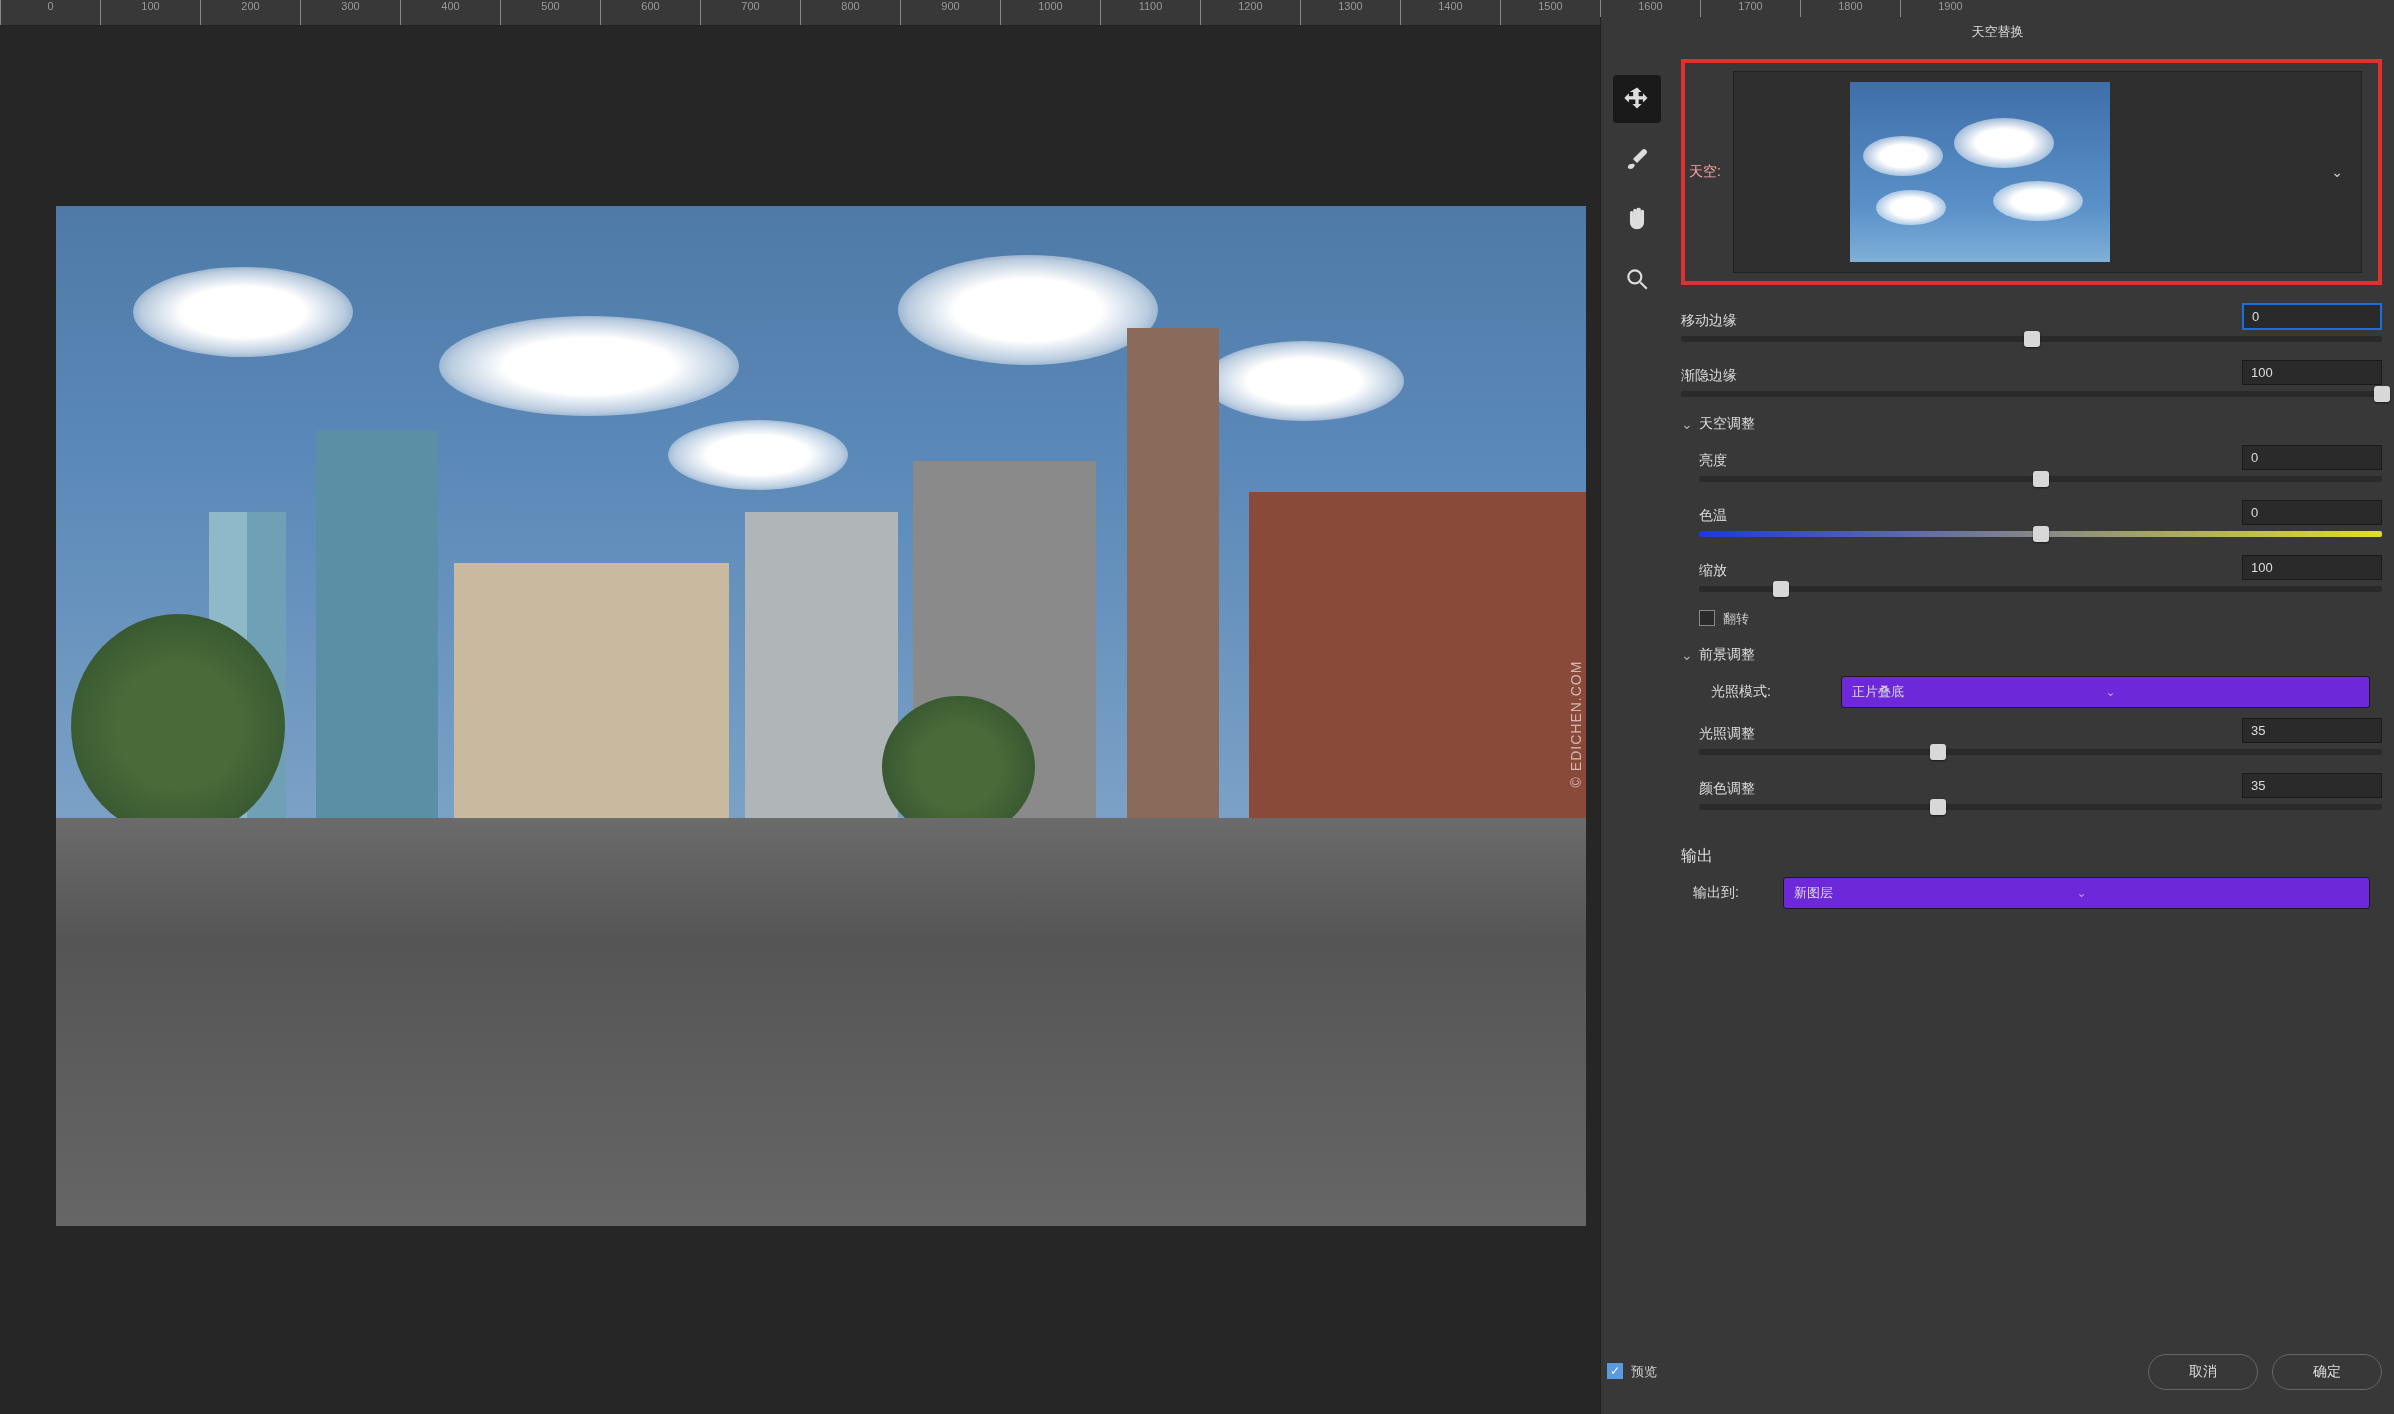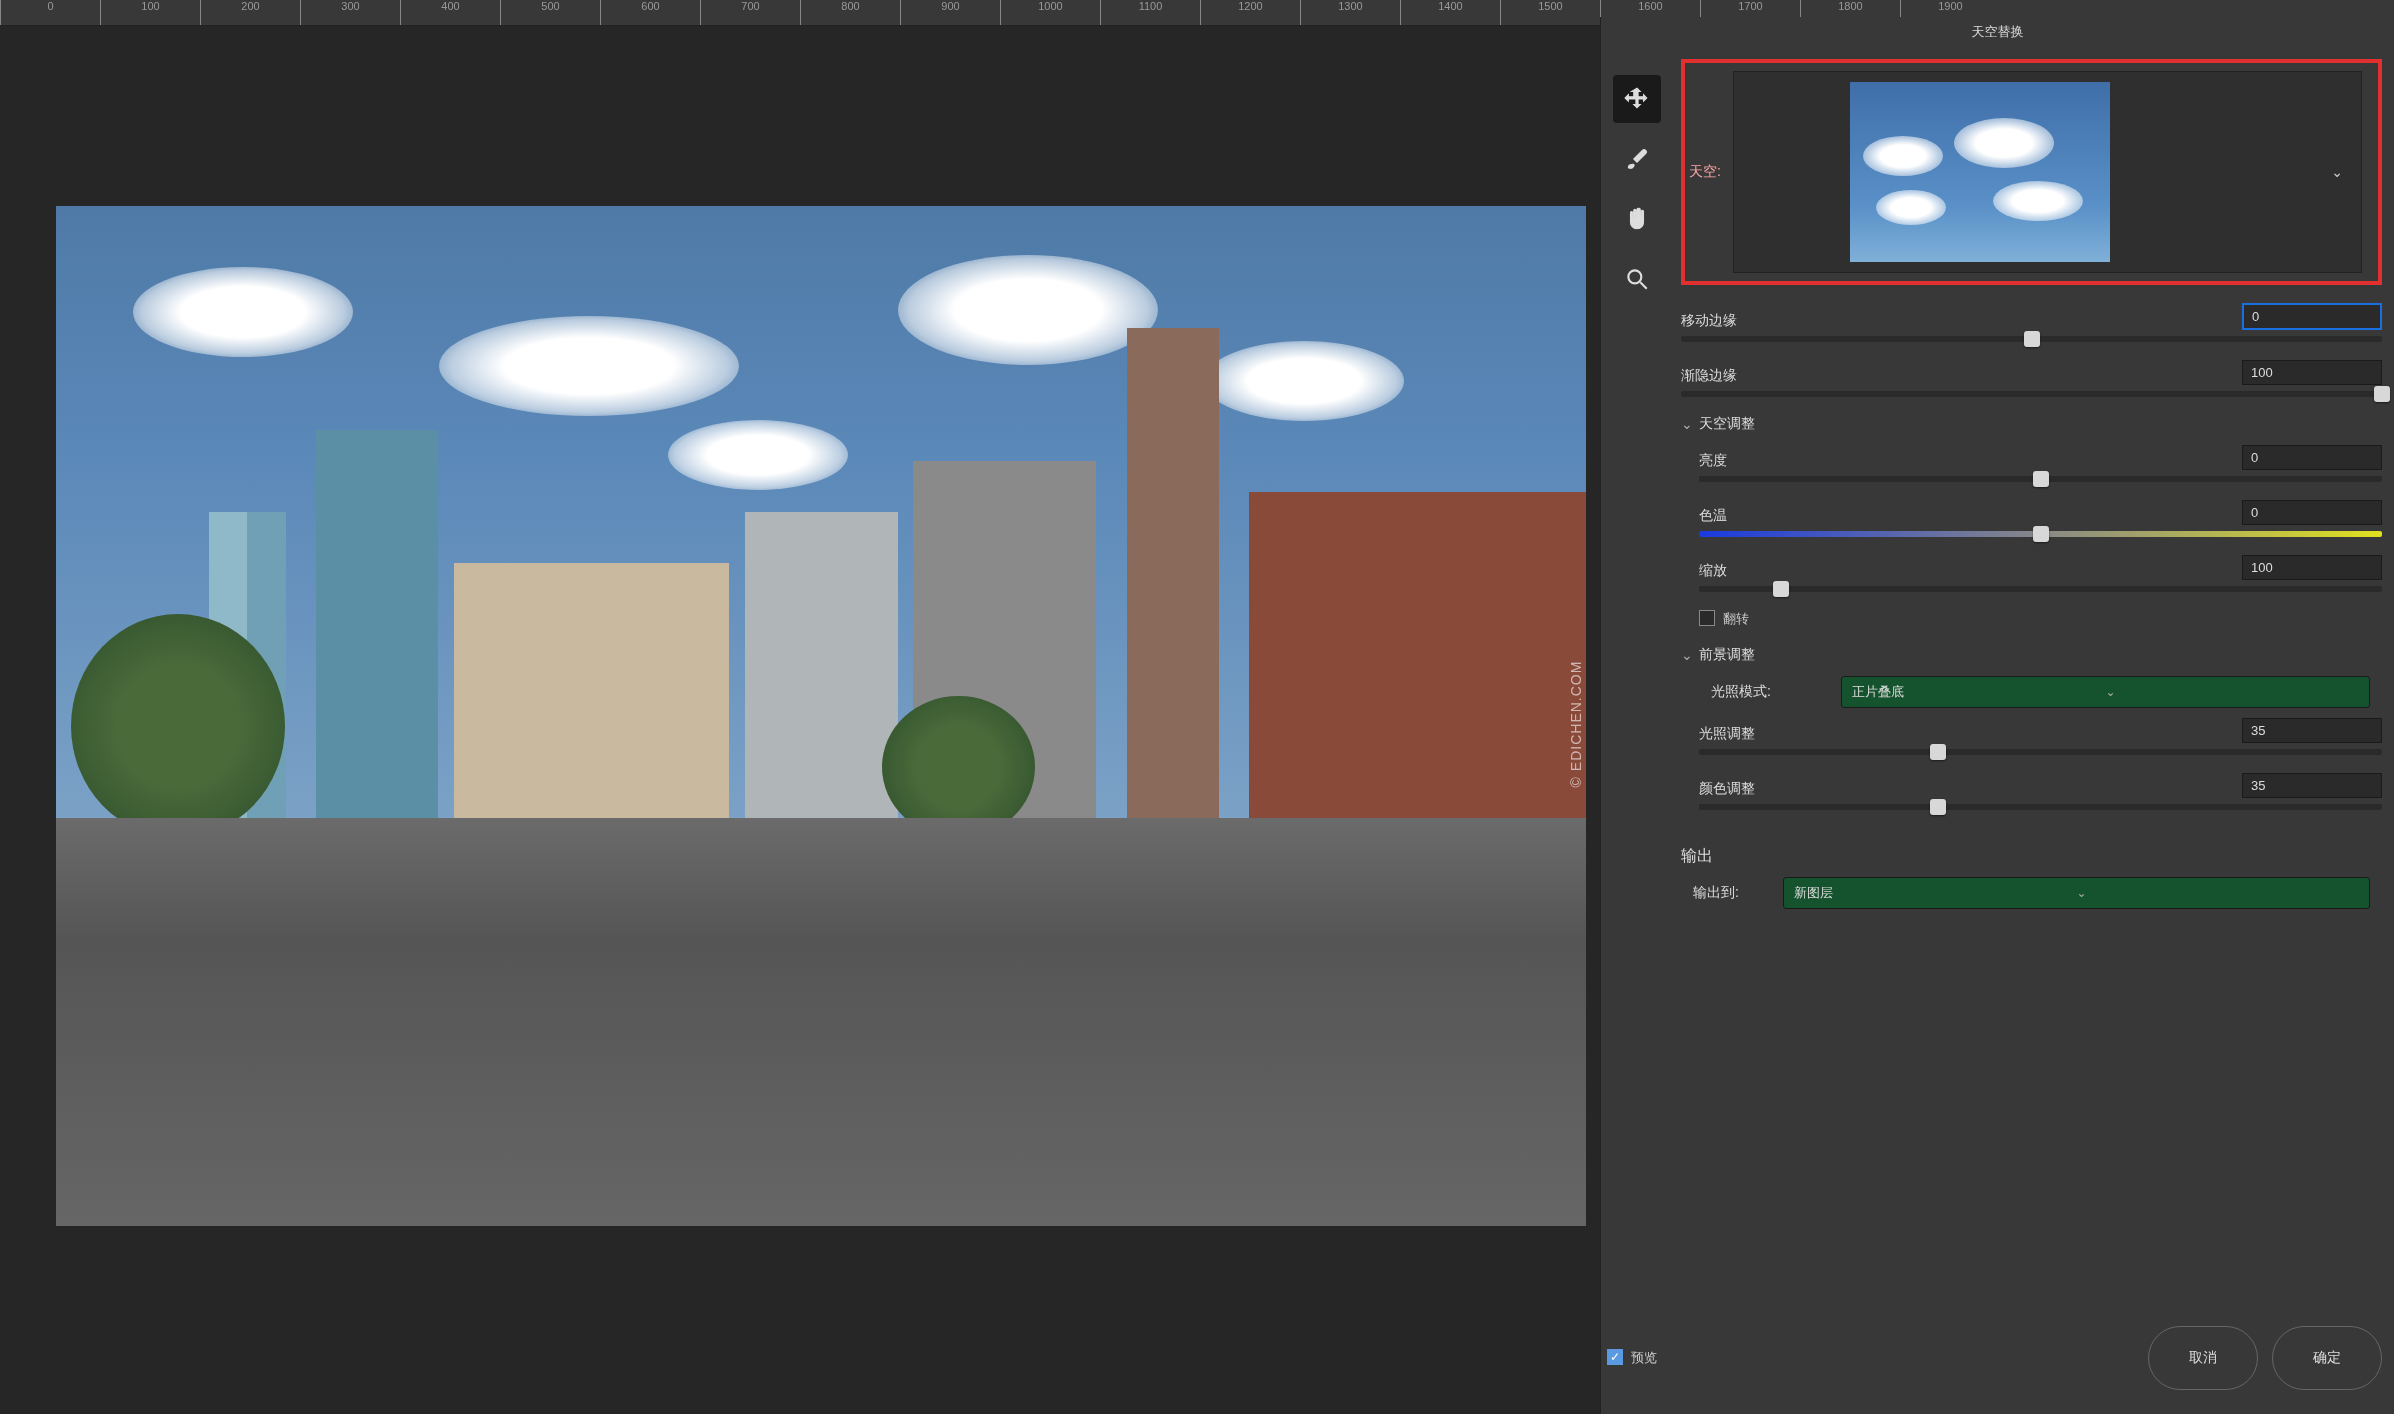--- a/index.html
+++ b/index.html
@@ -63,30 +63,30 @@
   .section-head .caret{width:12px;display:inline-block;margin-right:6px;color:#aaa;}
   .indent{padding-left:18px;}
 
   .checkbox-row{display:flex;align-items:flex-start;margin:10px 0;}
   .checkbox-box{width:16px;height:16px;border:1px solid #888;background:#2a2a2a;margin-right:8px;display:flex;align-items:center;justify-content:center;cursor:pointer;}
   .checkbox-box.checked{background:#5a9ae0;border-color:#5a9ae0;}
   .checkbox-box.checked::after{content:"✓";color:#fff;font-size:12px;line-height:1;}
 
   .select-row{display:flex;align-items:center;margin:10px 12px;}
   .select-label{width:130px;font-size:14px;color:#ddd;}
-  .select{flex:1;background:#14532d;border:1px solid #1a1a1a;color:#ddd;padding:6px 10px;display:flex;align-items:center;border-radius:3px;cursor:pointer;}
+  .select{flex:1;background:#6d28d9;border:1px solid #1a1a1a;color:#ddd;padding:6px 10px;display:flex;align-items:center;border-radius:3px;cursor:pointer;}
   .select span{flex:1;}
   .select .dd{color:#aaa;font-size:12px;}
 
   .output-block{margin-top:36px;}
   .output-title{font-size:16px;color:#ddd;margin-bottom:8px;}
 
   .footer{position:absolute;left:0;right:12px;bottom:24px;display:flex;align-items:center;padding-left:6px;}
   .footer .spacer{flex:1;}
-  .btn{min-width:110px;padding:22px 28px;border:1px solid #666;border-radius:999px;color:#ddd;margin-left:14px;text-align:center;cursor:pointer;font-size:14px;background:#383838;}
+  .btn{min-width:110px;padding:8px 28px;border:1px solid #666;border-radius:999px;color:#ddd;margin-left:14px;text-align:center;cursor:pointer;font-size:14px;background:#383838;}
 </style>
 </head>
 <body>
 
 <div class="ruler" id="ruler">
     <div class="tick">
       <span>0</span>
     </div>
     <div class="tick">
       <span>100</span>

